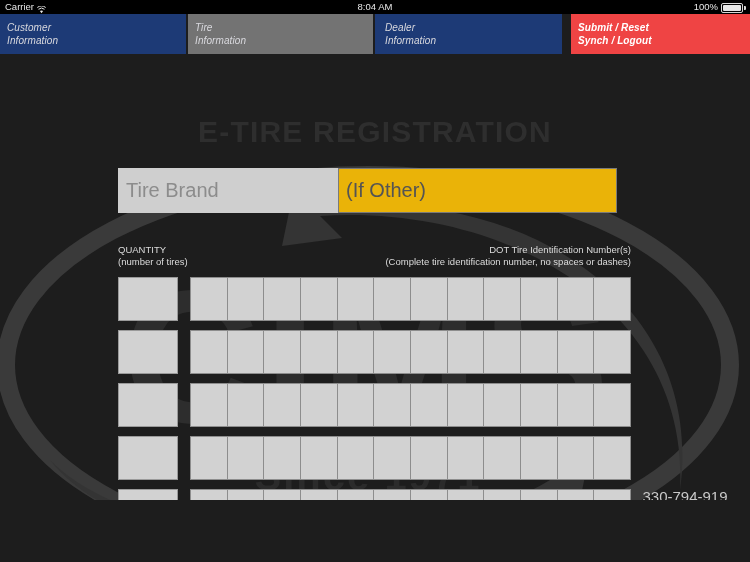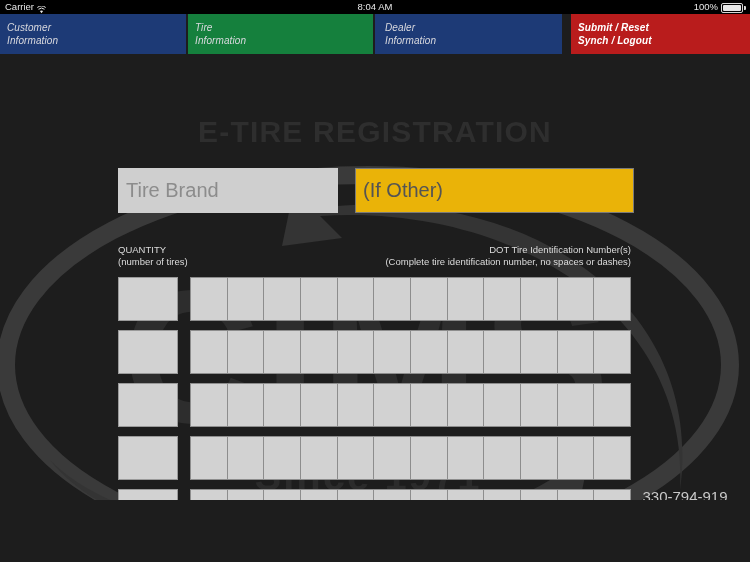--- a/index.html
+++ b/index.html
@@ -29,36 +29,36 @@
   .tabbar{position:absolute;left:0;top:14px;width:750px;height:40px;z-index:30;}
   .tab{
     position:absolute;top:0;height:40px;
     color:#d9d9de;font-size:10px;line-height:12.5px;
     padding:8px 0 0 7px;box-sizing:border-box;
     letter-spacing:.1px;
     font-style:italic;
   }
   .tab span{display:block;}
   .tab-customer{left:0;width:186px;background:#1d3a76;}
-  .tab-tire{left:188px;width:185px;background:#15803d;}
+  .tab-tire{left:188px;width:185px;background:#737373;}
   .tab-dealer{left:375px;width:187px;background:#1d3a76;padding-left:10px;}
-  .tab-submit{left:571px;width:179px;background:#b91c1c;color:#fff;font-weight:bold;}
+  .tab-submit{left:571px;width:179px;background:#ef4444;color:#fff;font-weight:bold;}
 
   
   .watermark{position:absolute;left:0;top:40px;width:750px;height:522px;z-index:1;overflow:hidden;}
   .watermark svg{position:absolute;left:-10px;top:120px;}
 
   
   .page-title{
     position:absolute;left:0;top:115px;width:750px;text-align:center;z-index:5;
     font-size:30px;font-weight:bold;letter-spacing:1.2px;color:#2e2e2e;
   }
 
   
-  .brand-row{position:absolute;left:118px;top:168px;z-index:6;display:flex;gap:17px;}
+  .brand-row{position:absolute;left:118px;top:168px;z-index:6;display:flex;}
   .fld{
     height:45px;box-sizing:border-box;
     font-size:20px;color:#8d8d8d;
     padding:10px 0 0 7px;
     border:1px solid #b0b0b0;
   }
   .fld-brand{width:220px;background:#cfcfcf;border-color:#cfcfcf;color:#8c8c8c;}
   .fld-other{width:279px;background:#eab308;border-color:#7a7a7a;color:#545454;}
 
   

